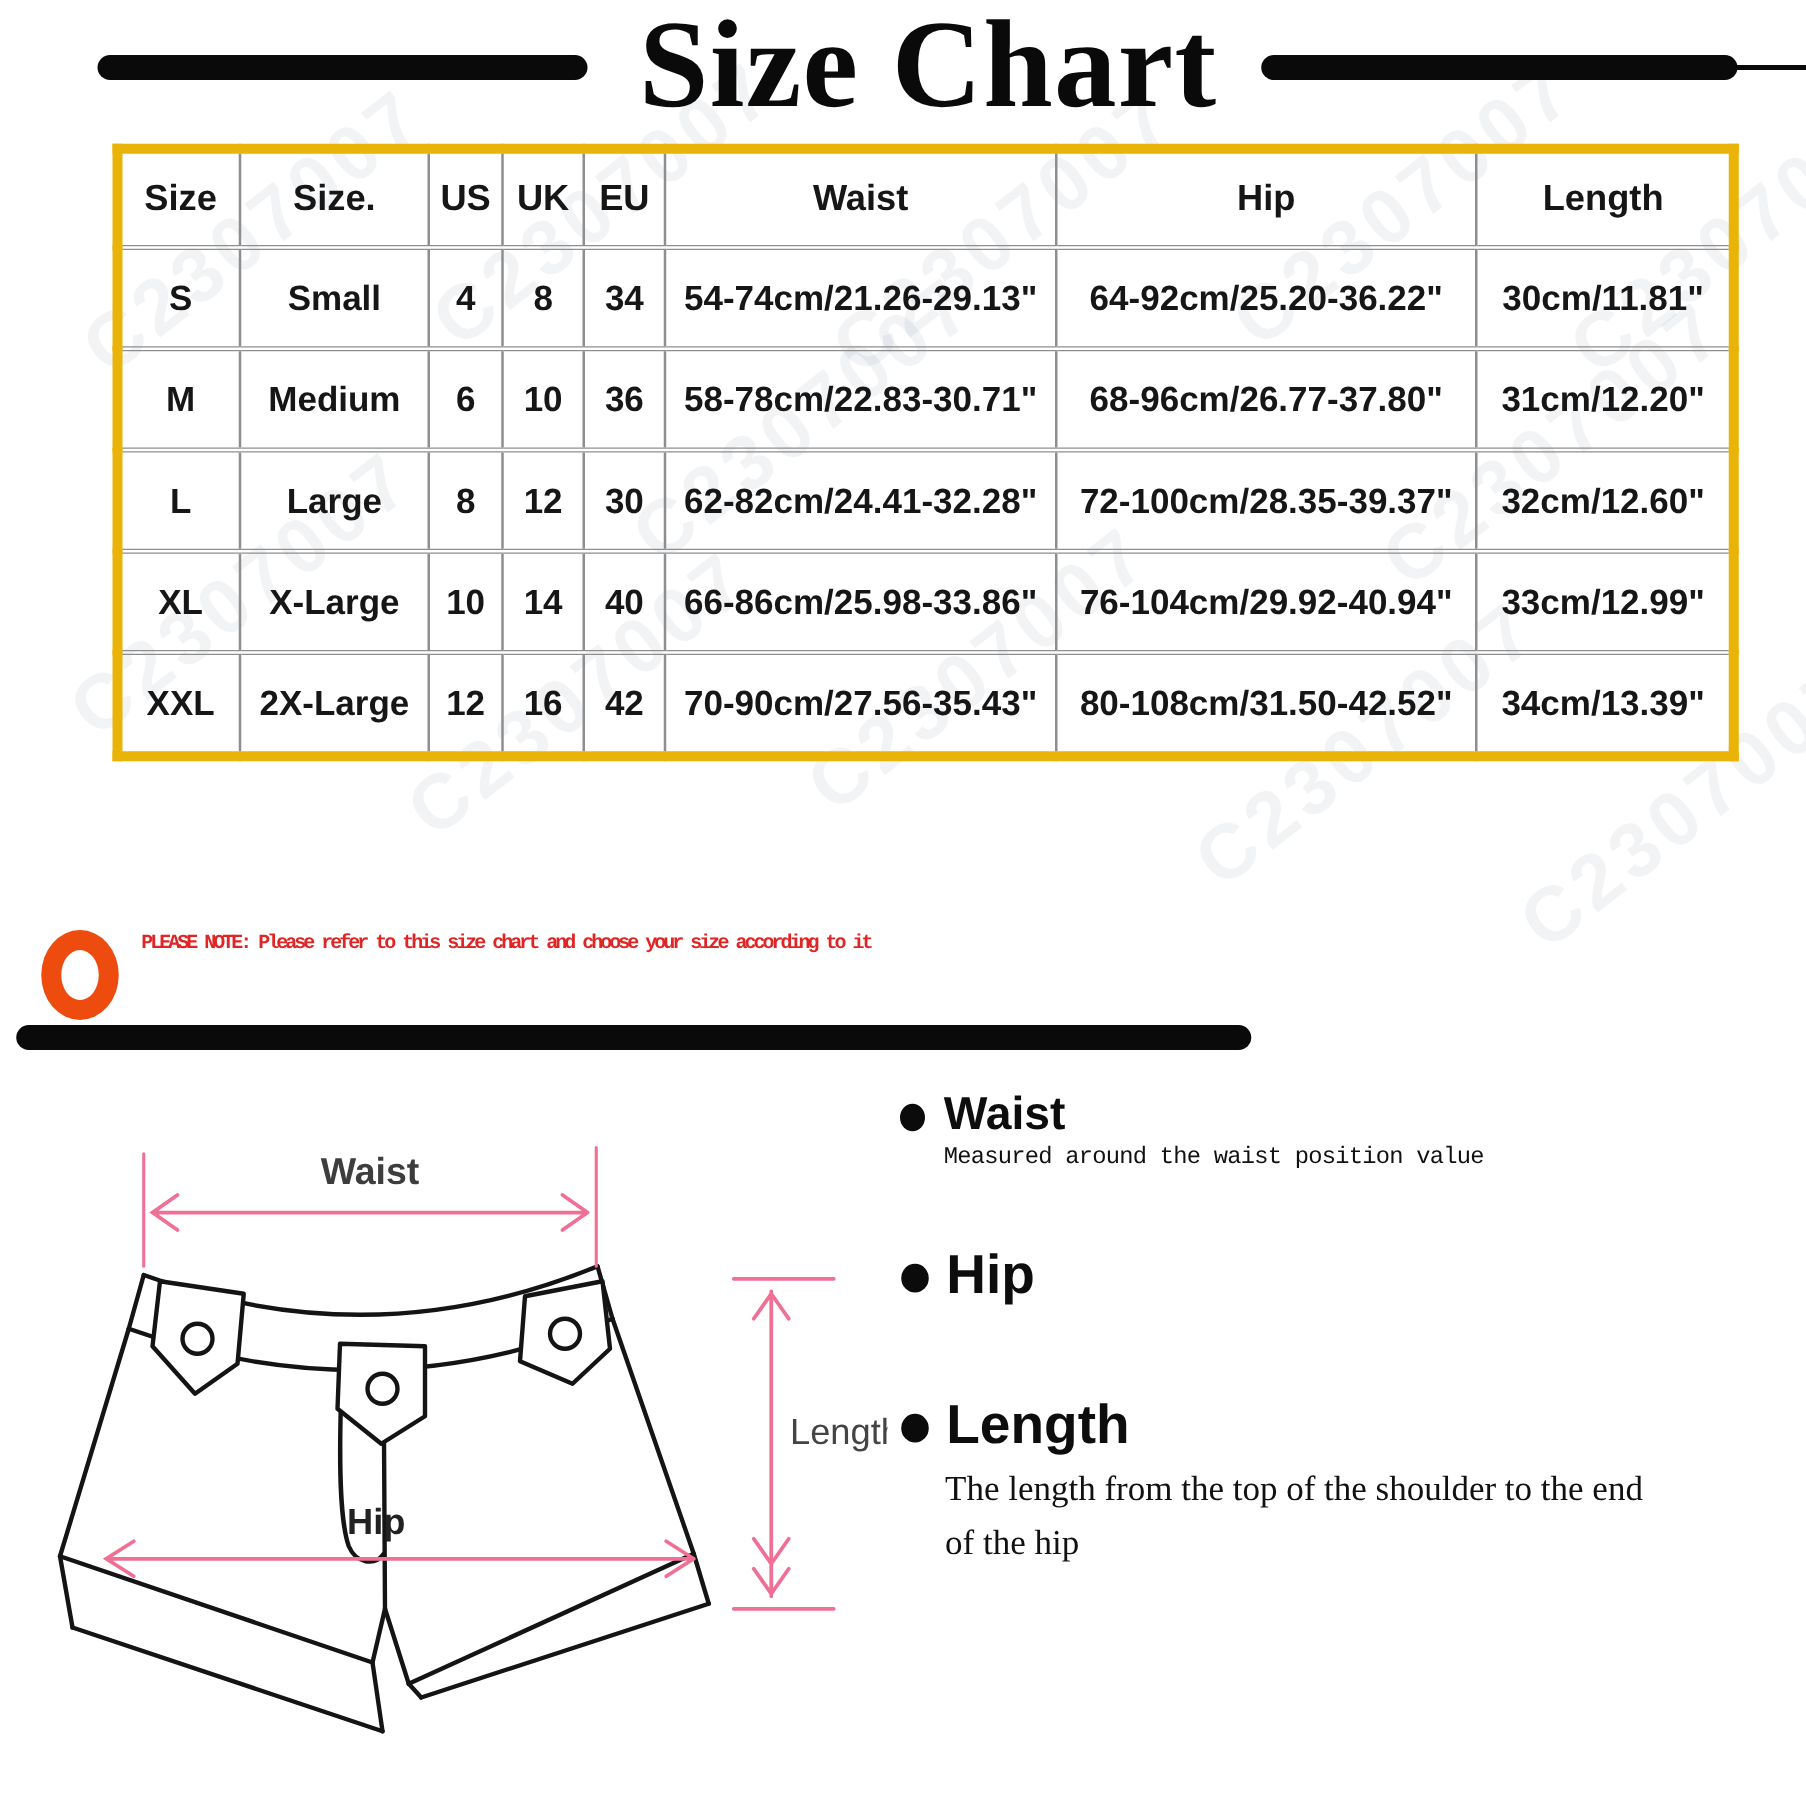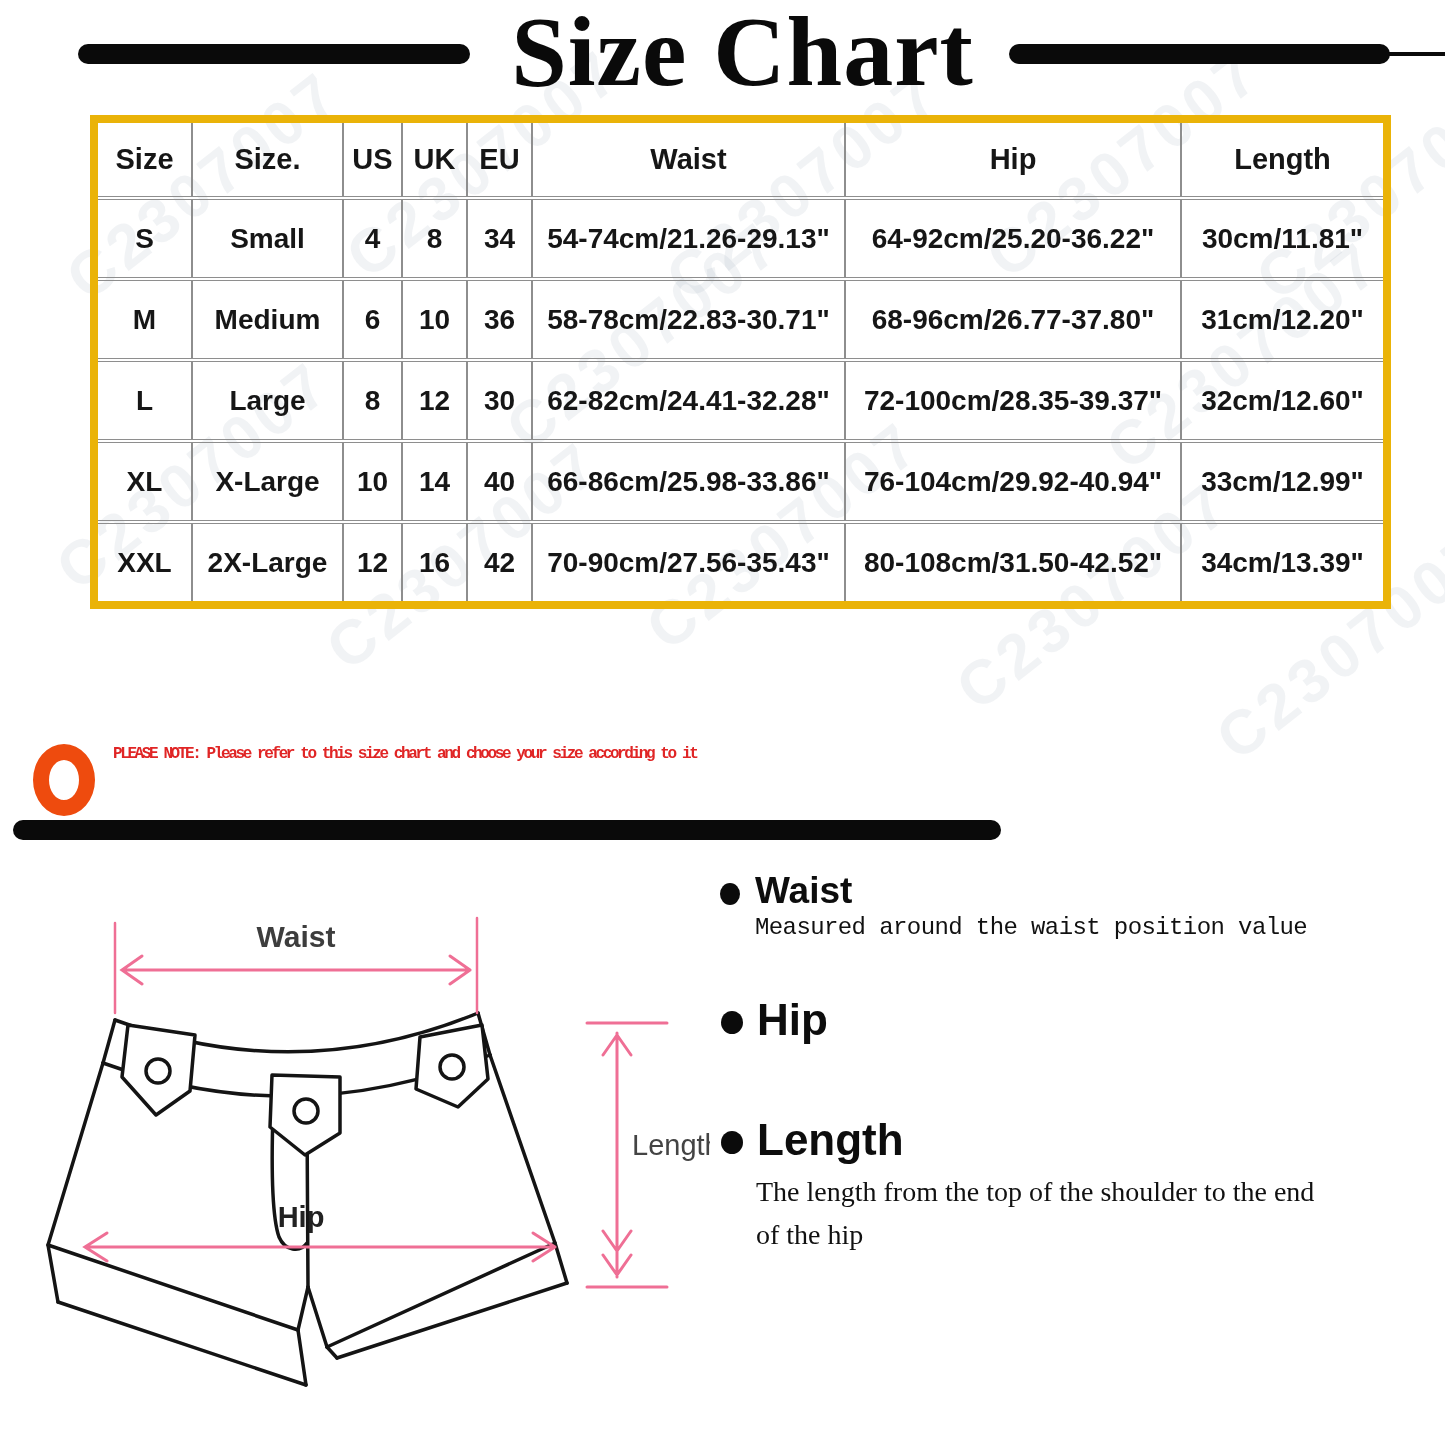--- a/index.html
+++ b/index.html
@@ -41,21 +41,21 @@
   
   .bullet{position:absolute;background:#0b0b0b;border-radius:50%;}
   .bullet.b1{left:720px;top:883px;width:20px;height:22px;}
   .bullet.b2{left:721px;top:1011px;width:22px;height:23px;}
   .bullet.b3{left:721px;top:1131px;width:22px;height:23px;}
   .m-head{position:absolute;font-weight:700;color:#0d0d0d;white-space:nowrap;line-height:1;}
   .m-head.h1{left:755px;top:872px;font-size:37px;}
   .m-head.h2{left:757px;top:998px;font-size:44px;}
   .m-head.h3{left:757px;top:1118px;font-size:44px;}
   .m-desc{position:absolute;color:#111;white-space:pre-wrap;}
-  .m-desc.d1{left:755px;top:914px;font-family:"Liberation Mono",monospace;font-size:24px;letter-spacing:-0.6px;width:620px;}
+  .m-desc.d1{left:755px;top:914px;font-family:"Liberation Mono",monospace;font-size:19px;letter-spacing:-0.6px;width:620px;}
   .m-desc.d2{left:756px;top:1048px;font-family:"Liberation Serif",serif;font-size:29px;width:600px;}
   .m-desc.d3{left:756px;top:1170px;font-family:"Liberation Serif",serif;font-size:28px;width:565px;line-height:43px;}
 </style>
 </head>
 <body>
 
 <div class="canvas" style="--red: #e02525; --orange: #ee4b0e; --pink: #ef6f95;">
 
   <div id="wm-layer">
       <span class="wm" style="left: 40px; top: 150px;">C2307007</span>

